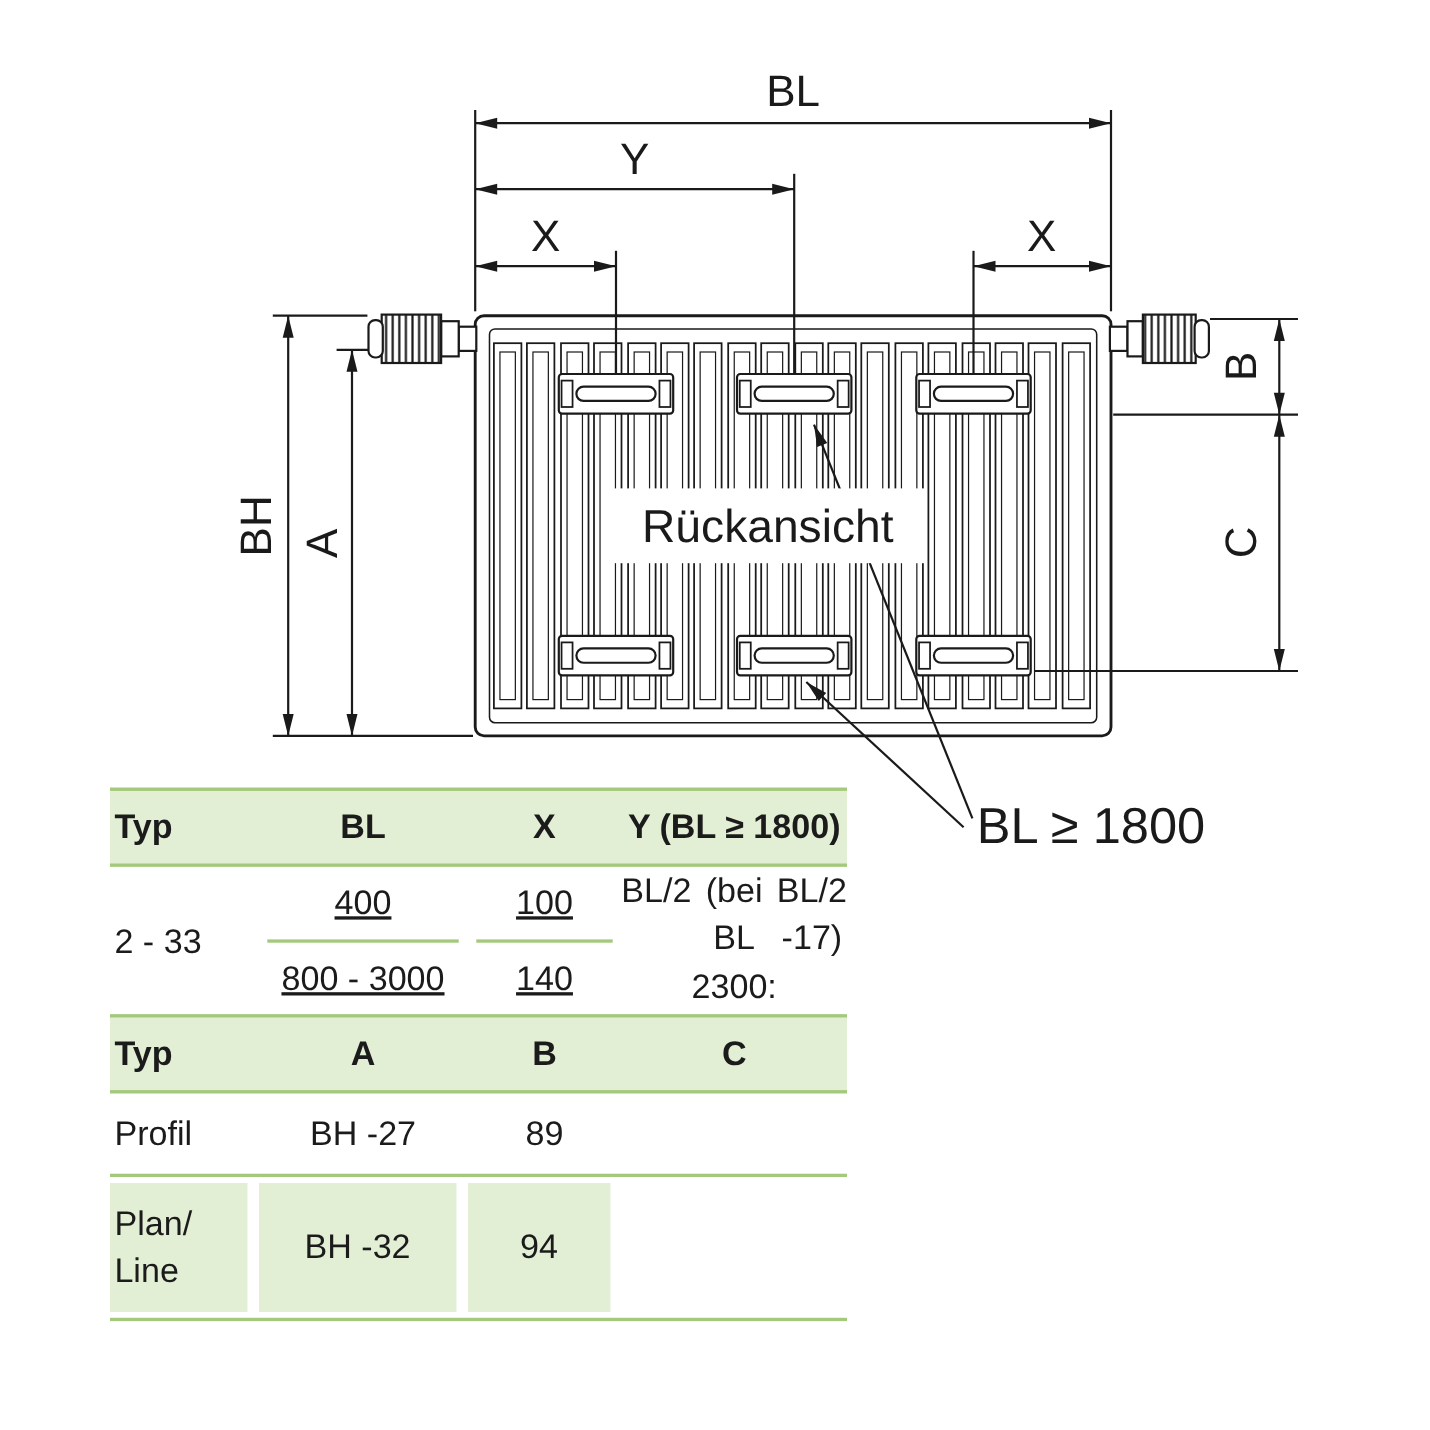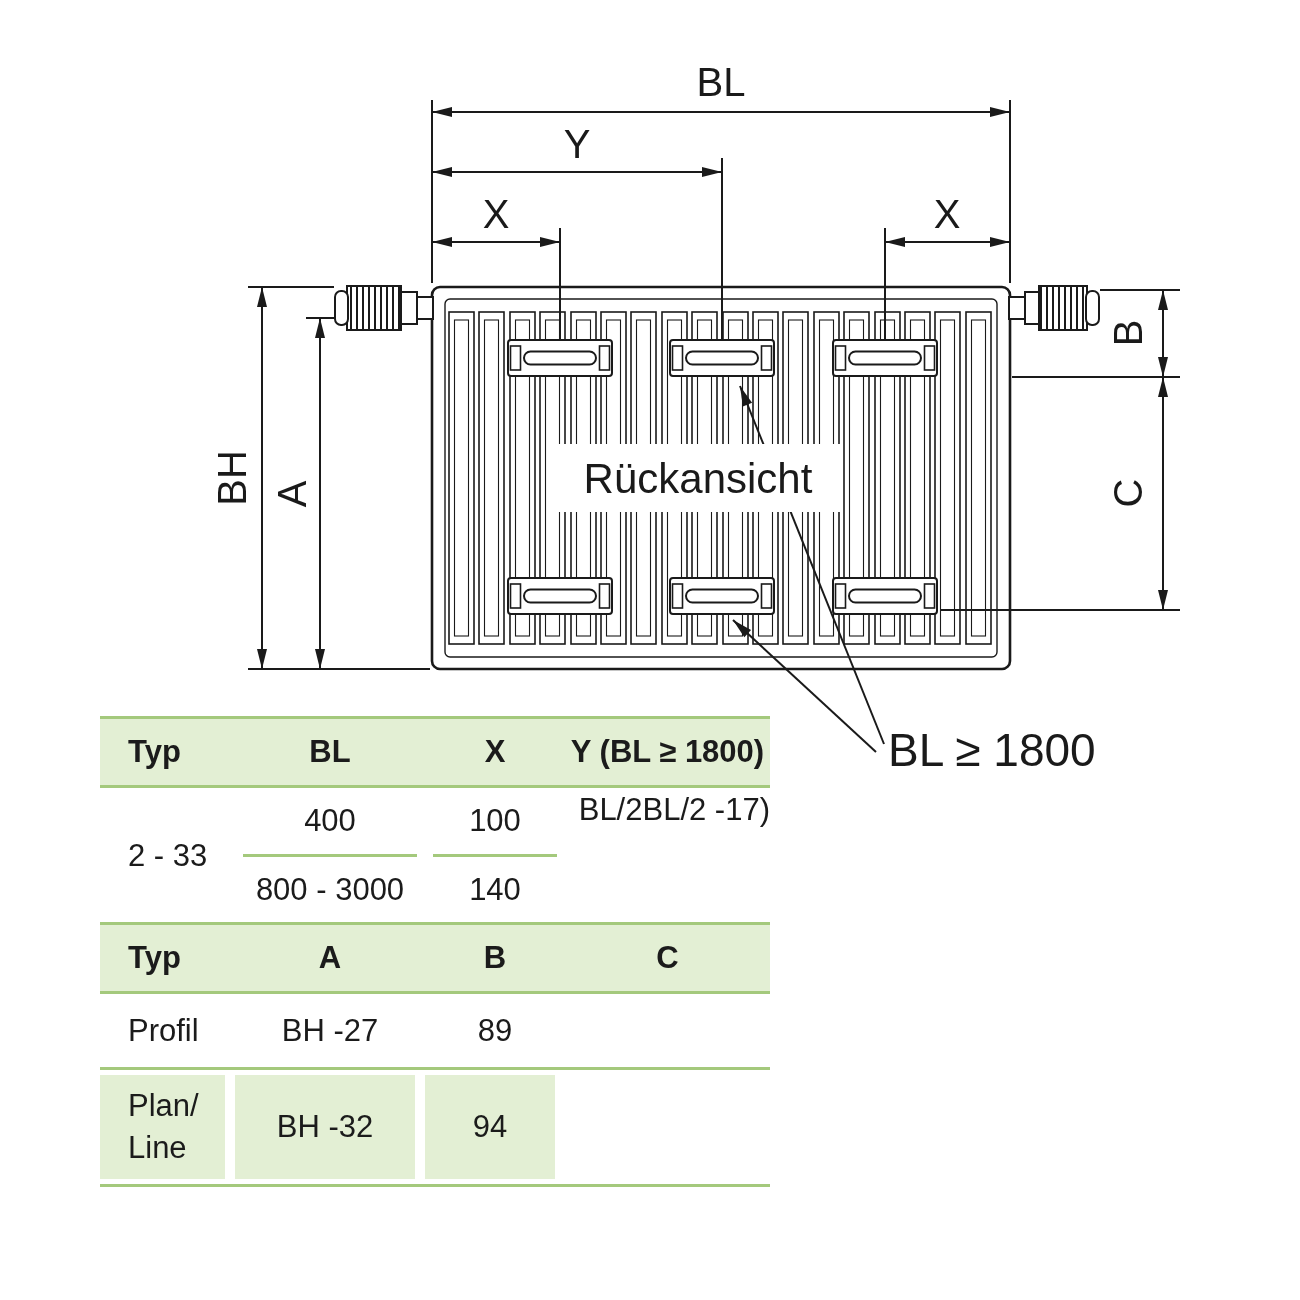--- a/index.html
+++ b/index.html
@@ -16,33 +16,33 @@
 
   
   .tables { position:absolute; left:100px; top:716px; width:670px; font-size:31px; }
   .grid { display:grid; grid-template-columns:135px 190px 140px 205px; }
   .t-header {
     height:72px; align-items:center; font-weight:bold;
     background:#e3efd4;
     border-top:3px solid #a4c97c;
     border-bottom:3px solid #a4c97c;
   }
-  .c1 { text-align:left; padding-left:28px; }
+  .c1 { text-align:left; padding-left:4px; }
   .c2, .c3, .c4 { text-align:center; }
 
   .t1-body { height:134px; }
   .t1-body .c1 { display:flex; align-items:center; }
   .split { display:flex; flex-direction:column; }
-  .split .val { height:66px; display:flex; align-items:center; justify-content:center; }
+  .split .val { height:66px; display:flex; align-items:center; justify-content:center;text-decoration:underline; }
   .sep { border-top:3px solid #a4c97c; margin:0 8px; }
   .ycell { display:flex; flex-direction:row; justify-content:flex-end; line-height:1.4; }
 
   .t-row-profil { height:76px; align-items:center; border-bottom:3px solid #a4c97c; }
 
-  .t-row-plan { height:104px; margin-top:5px; }
+  .t-row-plan { height:118px; margin-top:5px; }
   .t-row-plan > div {
     background:#e3efd4; background-clip:padding-box;
     display:flex; align-items:center; justify-content:center;
   }
   .t-row-plan > .c1 { flex-direction:column; align-items:flex-start; justify-content:center; line-height:1.35; }
   .t-row-plan > .c2, .t-row-plan > .c3, .t-row-plan > .c1 { border-right:10px solid #ffffff; }
 
   .t-bottomline { border-top:3px solid #a4c97c; margin-top:5px; height:0; }
 </style>
 </head>
@@ -187,20 +187,21 @@
         <div class="sep"></div>
         <div class="val">800 - 3000</div>
       </div>
       <div class="c3 split">
         <div class="val">100</div>
         <div class="sep"></div>
         <div class="val">140</div>
       </div>
       <div class="c4 ycell">
         <div>BL/2</div>
+        <div>(bei BL 2300:</div>
         <div>BL/2 -17)</div>
       </div>
     </div>
 
     <div class="grid t-header">
       <div class="c1">Typ</div>
       <div class="c2">A</div>
       <div class="c3">B</div>
       <div class="c4">C</div>
     </div>

